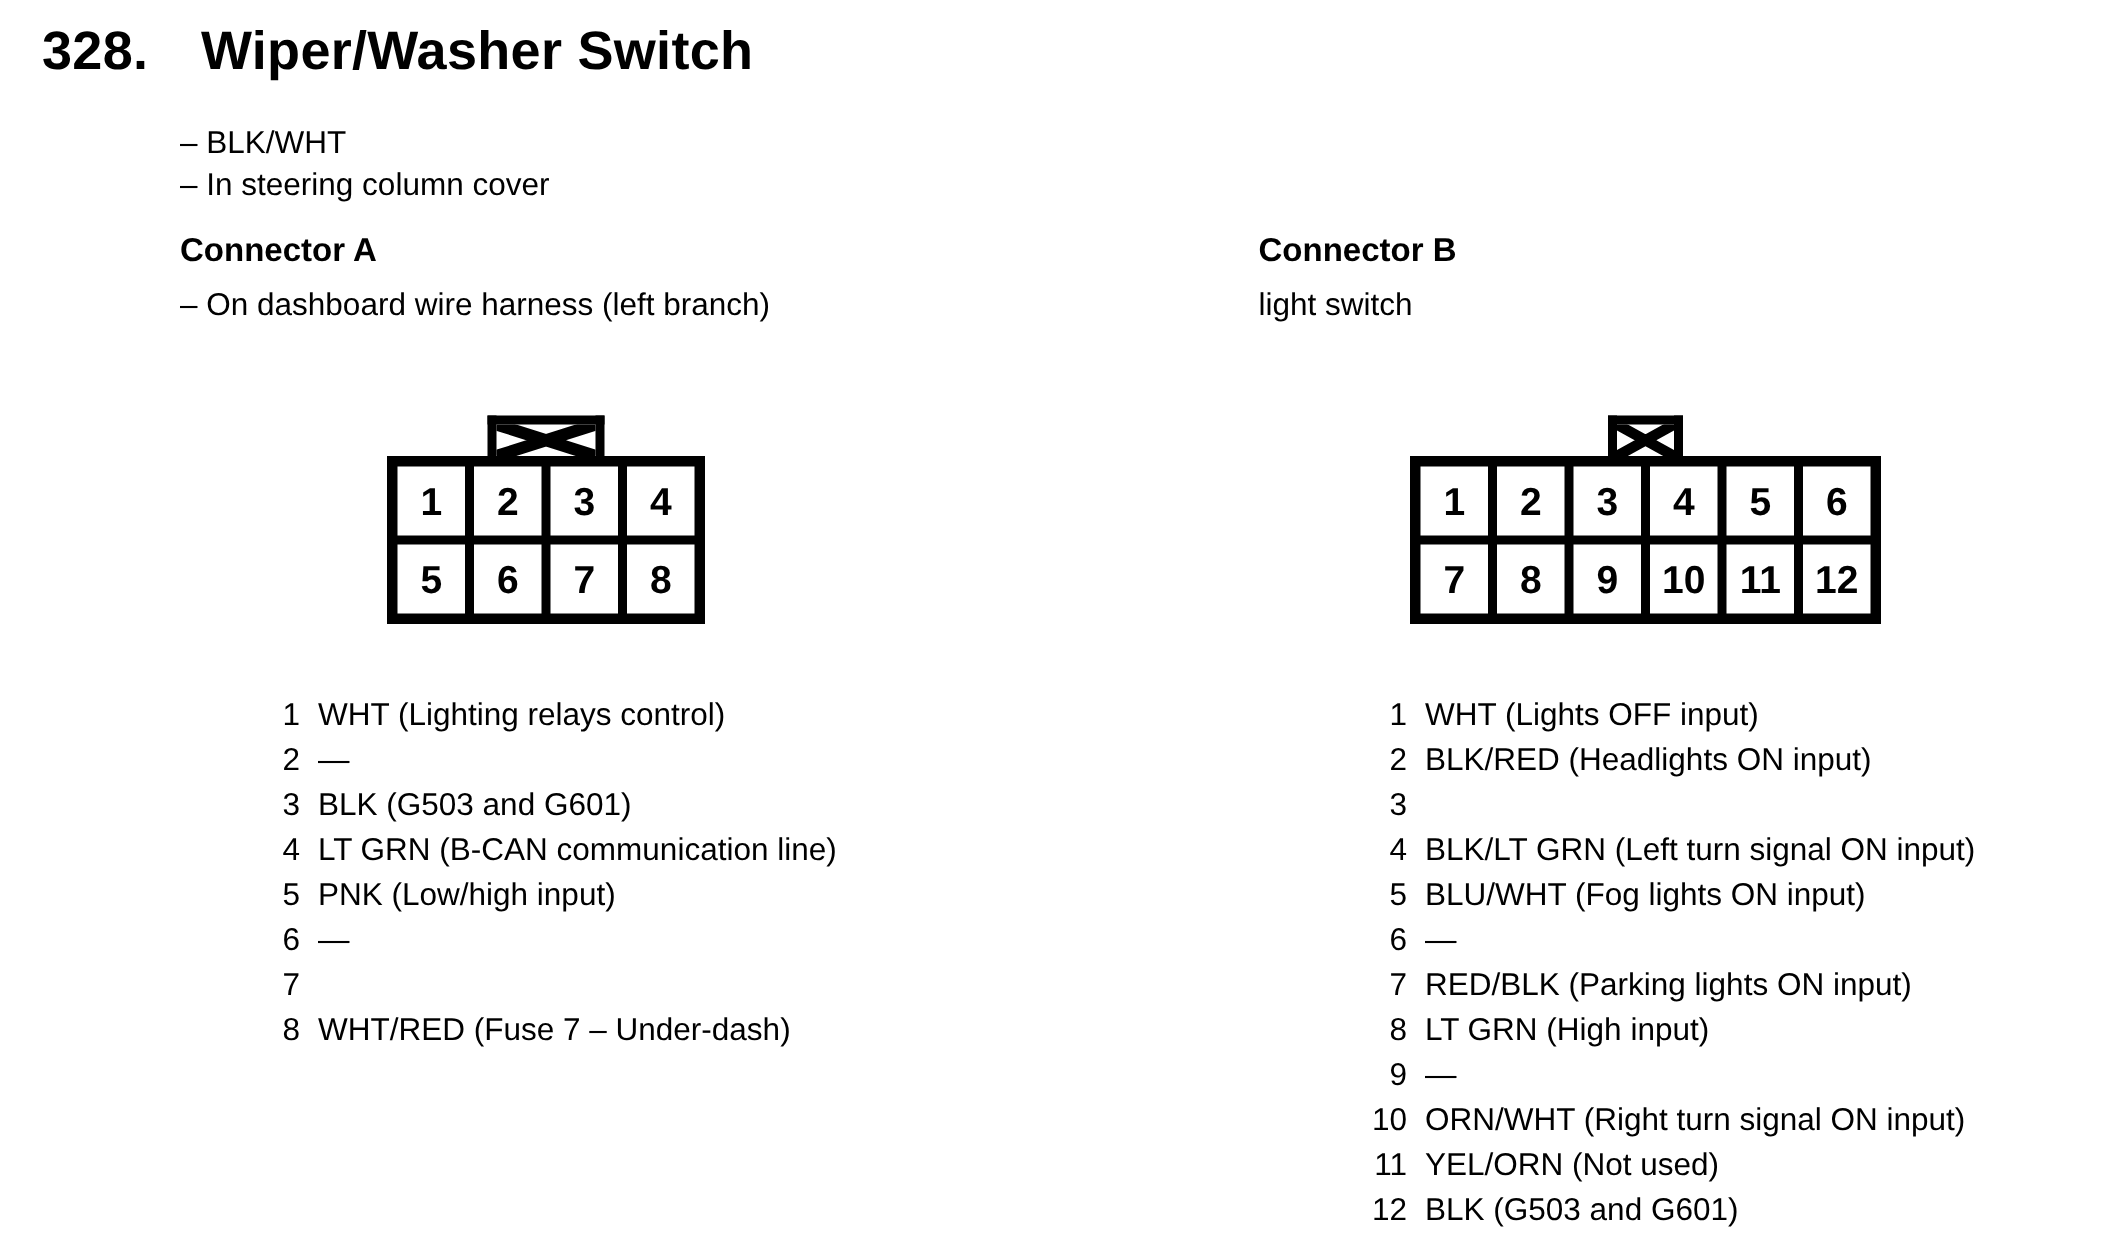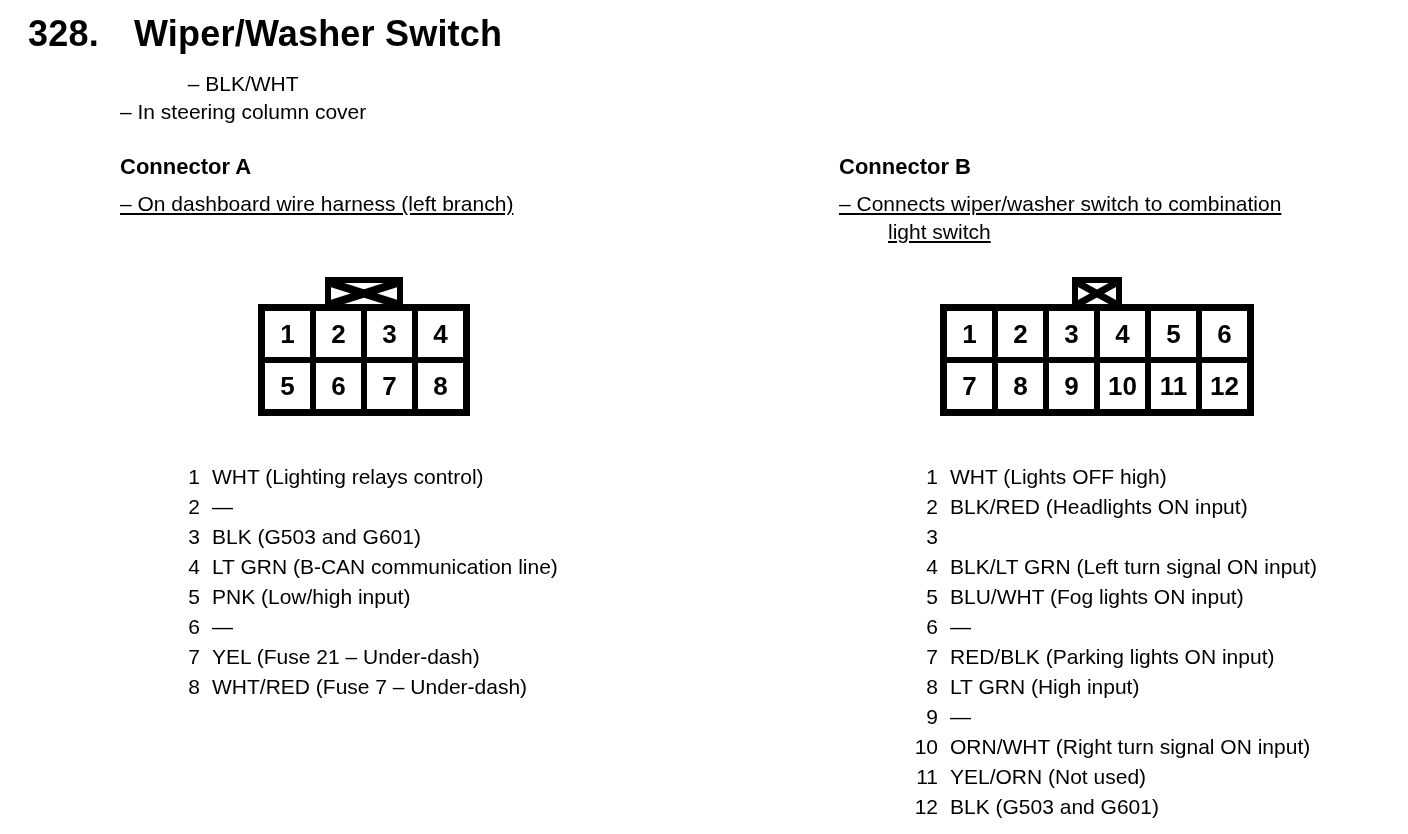--- a/index.html
+++ b/index.html
@@ -16,32 +16,32 @@
   .title-row {
     position:absolute; left:28px; top:13px;
     display:flex; align-items:baseline;
     font-size:36px; font-weight:700; line-height:42px;
     letter-spacing:0.2px;
     gap:12px;
   }
   .title-number { width:94px; flex:none; }
 
   .header-notes {
-    position:absolute; left:120px; top:70px;
-    font-size:21px; line-height:28px;text-align:center;
+    position:absolute; left:120px; top:82px;
+    font-size:21px; line-height:28px;
   }
 
   
   .col-heading {
     position:absolute;
     font-size:22px; font-weight:700; line-height:28px;
   }
   .col-note {
     position:absolute;
-    font-size:21px; line-height:28px;text-decoration:underline;
+    font-size:21px; line-height:28px;
   }
   #conn-a-heading { left:120px; top:153px; }
   #conn-a-note    { left:120px; top:190px; }
   #conn-b-heading { left:839px; top:153px; }
   #conn-b-note    { left:839px; top:190px; }
   .hang .note-line + .note-line { padding-left:49px; }
 
   
   .connector { position:absolute; }
   #diagram-a { left:258px; top:277px; }
@@ -158,34 +158,32 @@
       <span class="pin-desc">PNK (Low/high input)</span>
     </div>
 
     <div class="pin-row">
       <span class="pin-num">6</span>
       <span class="pin-desc">—</span>
     </div>
 
     <div class="pin-row">
       <span class="pin-num">7</span>
-      <span class="pin-desc">YEL (Fuse 21 – Under-dash)</span>
     </div>
 
     <div class="pin-row">
       <span class="pin-num">8</span>
       <span class="pin-desc">WHT/RED (Fuse 7 – Under-dash)</span>
     </div>
   </div>
 
 <h2 id="conn-b-heading" class="col-heading">Connector B</h2>
 
 <div id="conn-b-note" class="col-note hang">
 
-    <div class="note-line">– Connects wiper/washer switch to combination</div>
 
     <div class="note-line">light switch</div>
   </div>
 
 <div id="diagram-b" class="connector">
   <div class="key-tab key-tab-b">
     <svg viewBox="0 0 38 21" preserveAspectRatio="none">
       <path d="M0 0 L38 21 M38 0 L0 21" stroke="#000" stroke-width="7" fill="none"></path>
     </svg>
   </div>
@@ -218,21 +216,21 @@
 
         <div class="cell">12</div>
       </div>
   </div>
 </div>
 
 <div id="pins-b" class="pin-list">
 
     <div class="pin-row">
       <span class="pin-num">1</span>
-      <span class="pin-desc">WHT (Lights OFF high)</span>
+      <span class="pin-desc">WHT (Lights OFF input)</span>
     </div>
 
     <div class="pin-row">
       <span class="pin-num">2</span>
       <span class="pin-desc">BLK/RED (Headlights ON input)</span>
     </div>
 
     <div class="pin-row">
       <span class="pin-num">3</span>
     </div>

